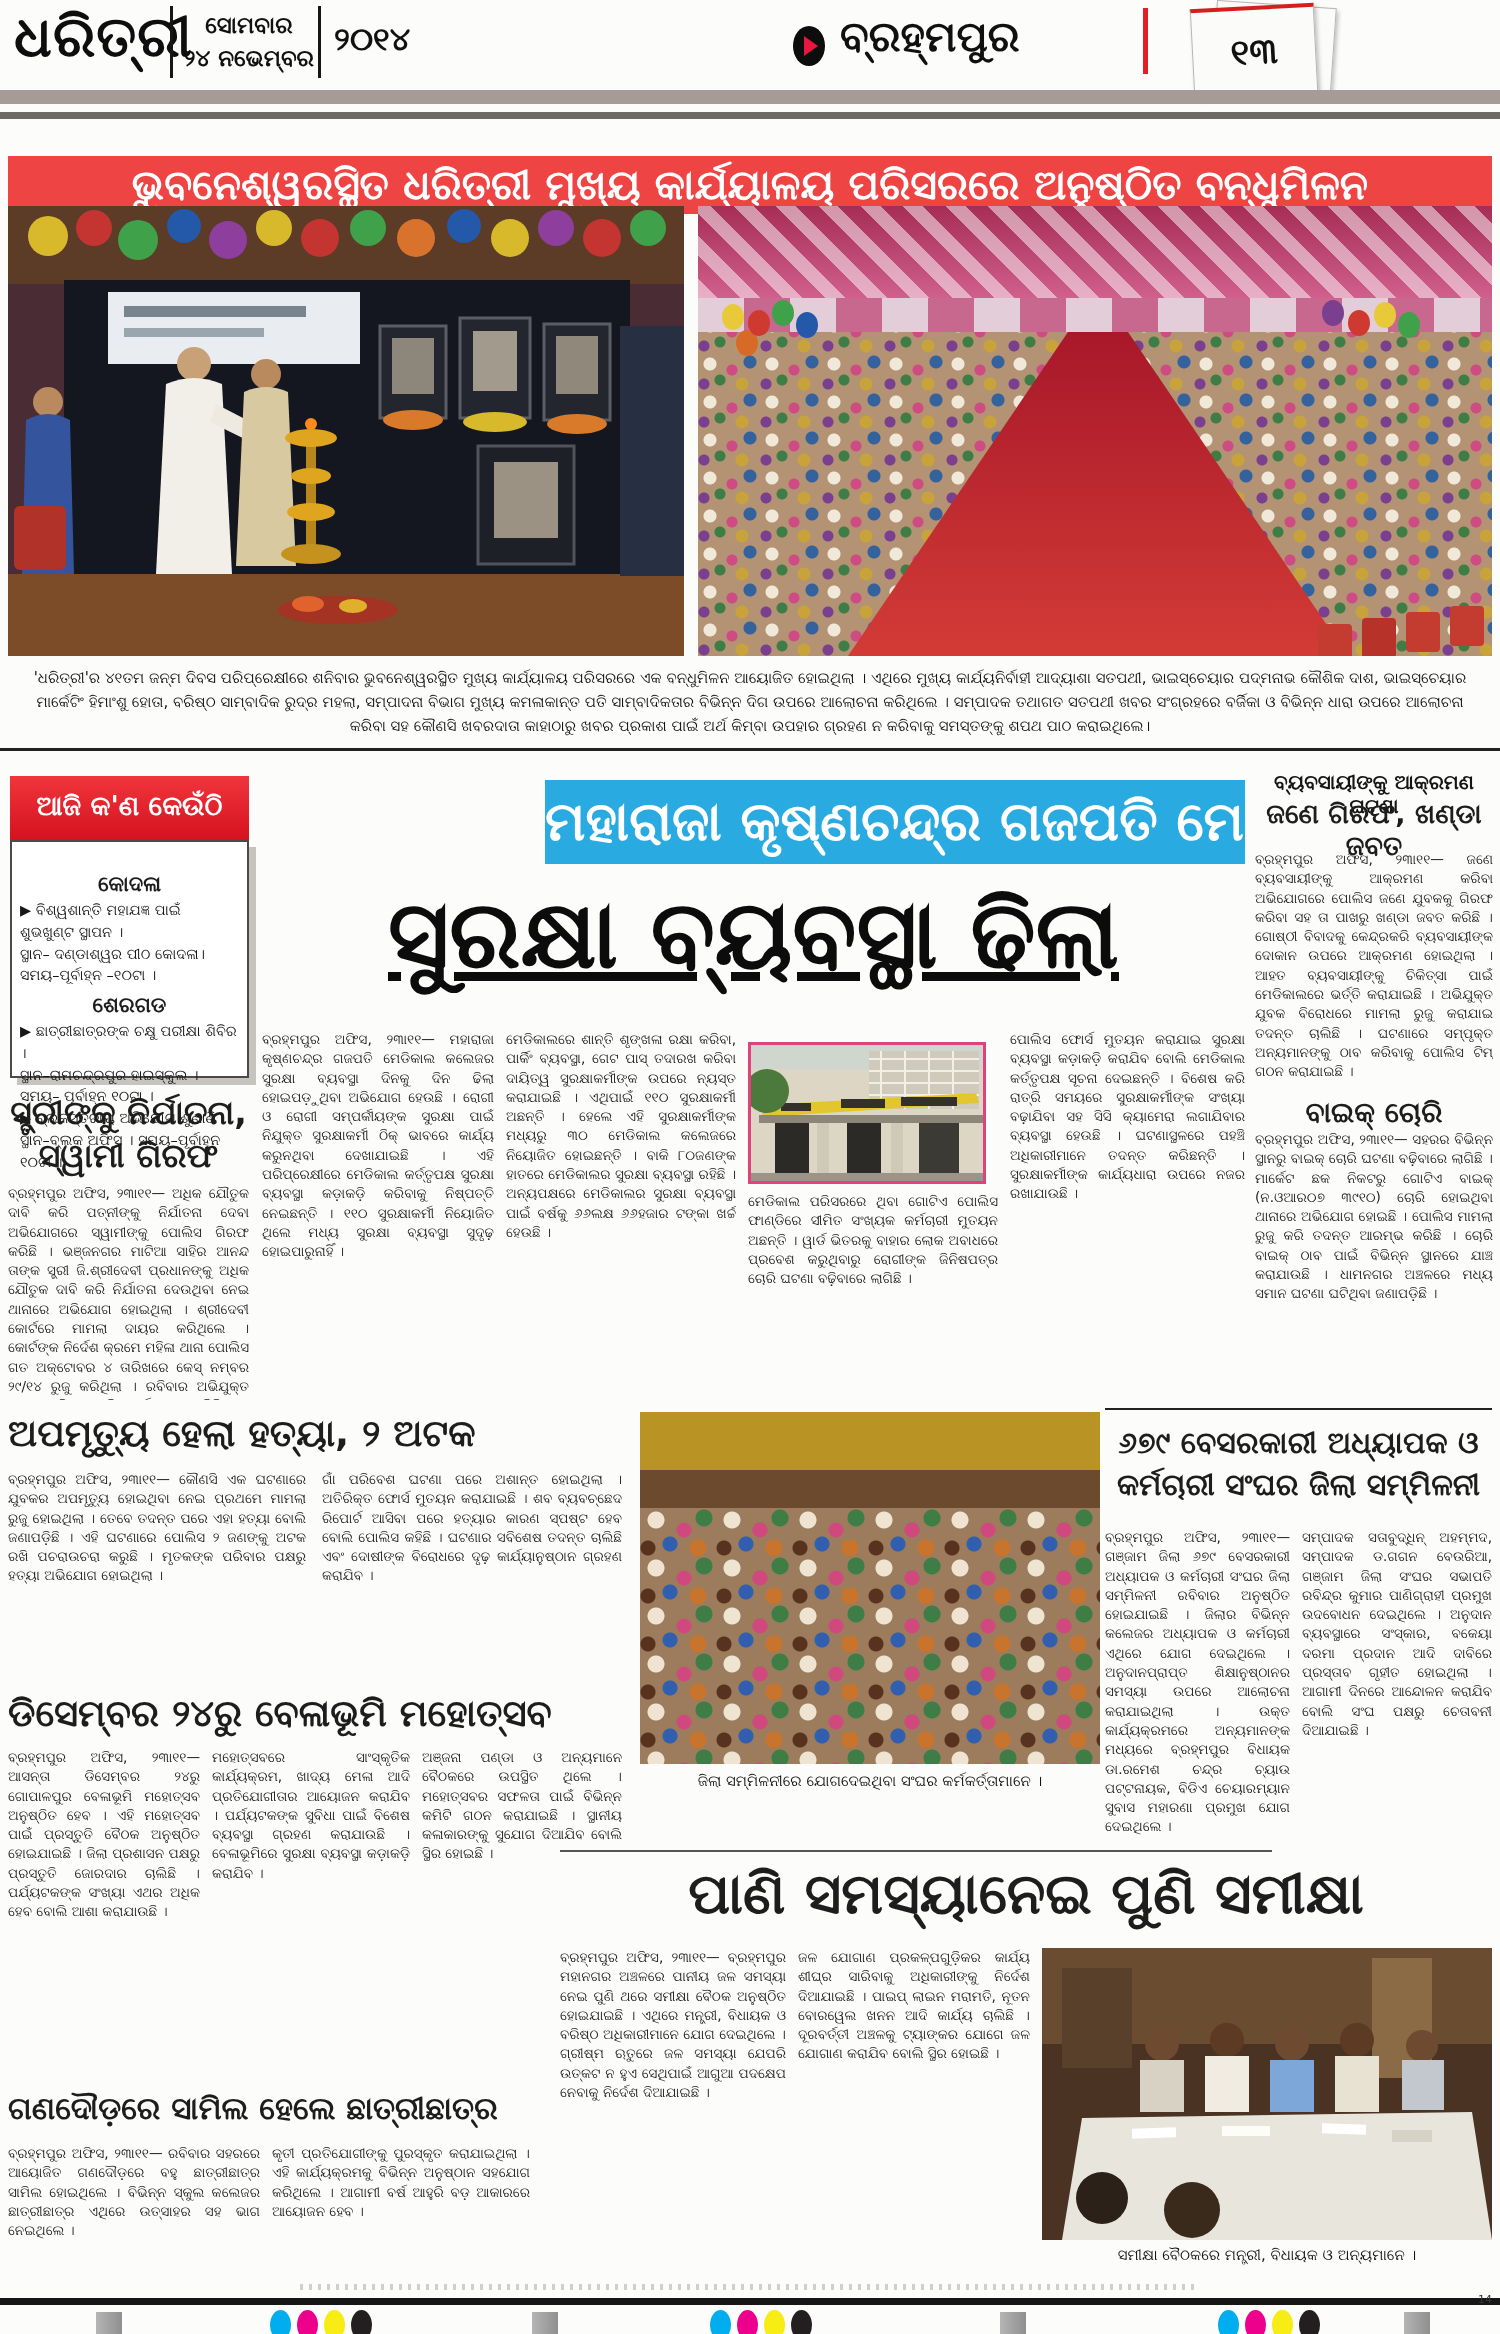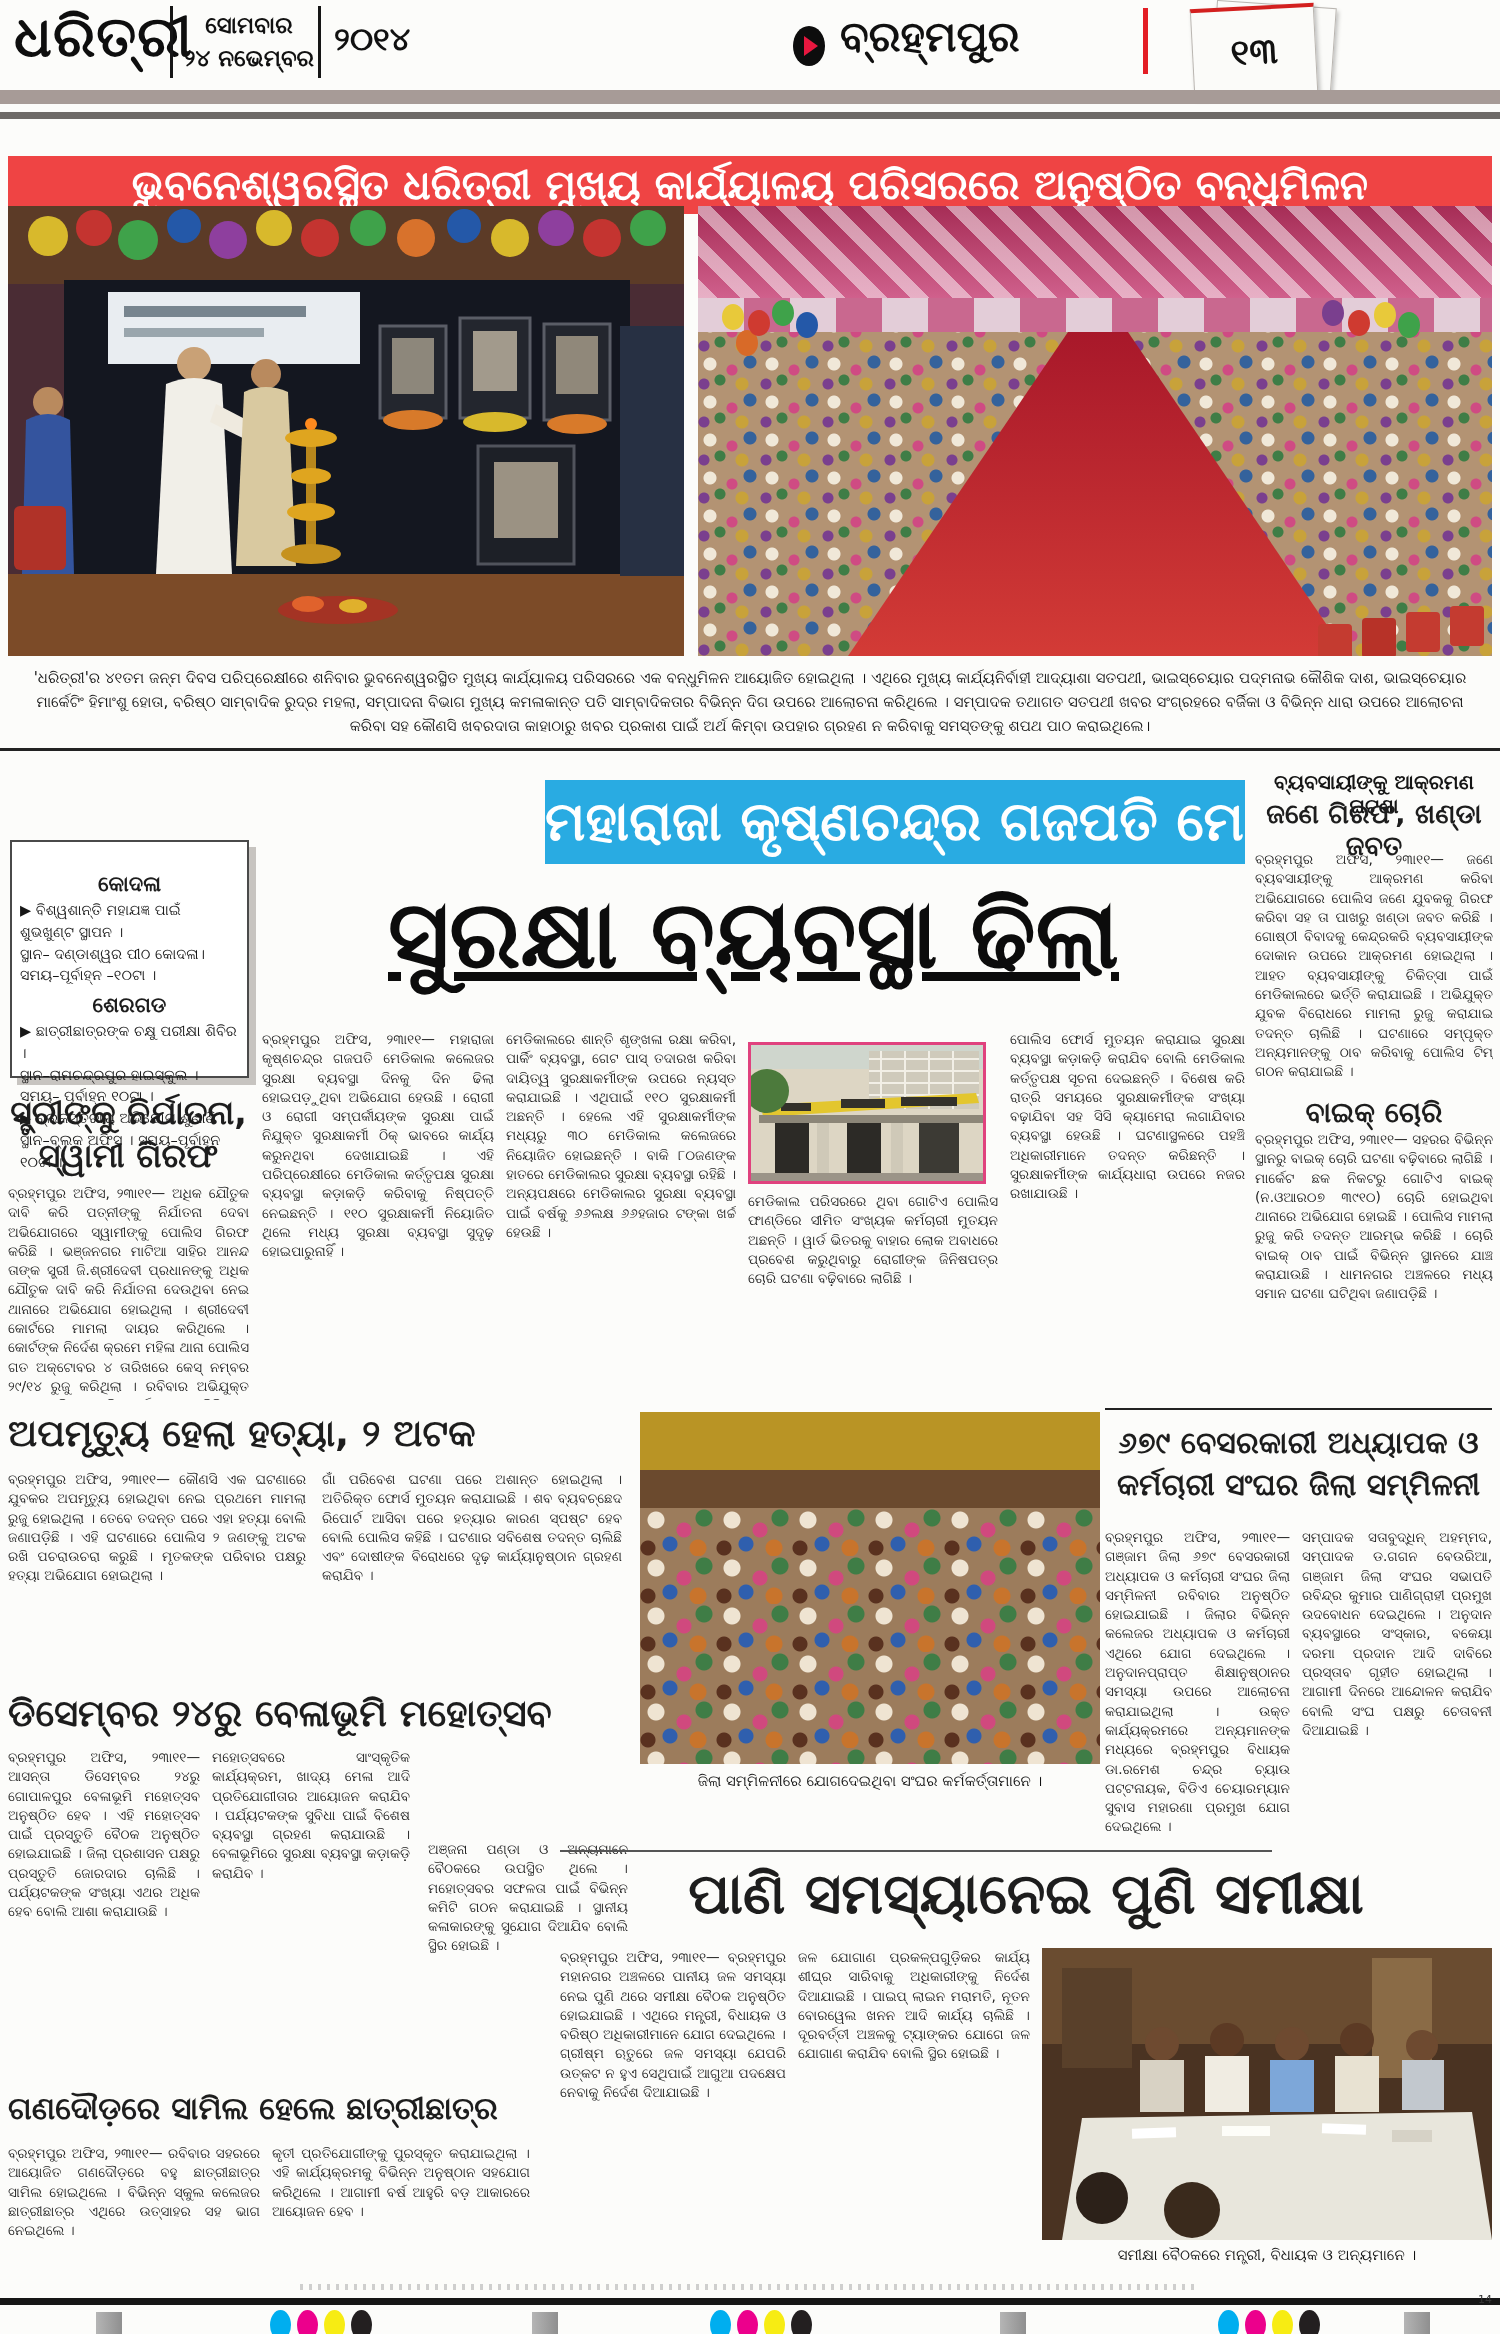--- a/index.html
+++ b/index.html
@@ -180,20 +180,21 @@
     <div class="drapes2"></div>
     <div class="balloonset bA"></div>
     <div class="balloonset bB"></div>
     <div class="chairs"></div>
   </div>
 
   <div class="abs capt" style="left:30px;top:666px;width:1440px;line-height:1.6;">'ଧରିତ୍ରୀ'ର ୪୧ତମ ଜନ୍ମ ଦିବସ ପରିପ୍ରେକ୍ଷୀରେ ଶନିବାର ଭୁବନେଶ୍ୱରସ୍ଥିତ ମୁଖ୍ୟ କାର୍ଯ୍ୟାଳୟ ପରିସରରେ ଏକ ବନ୍ଧୁମିଳନ ଆୟୋଜିତ ହୋଇଥିଲା । ଏଥିରେ ମୁଖ୍ୟ କାର୍ଯ୍ୟନିର୍ବାହୀ ଆଦ୍ୟାଶା ସତପଥୀ, ଭାଇସ୍‌ଚେୟାର ପଦ୍ମନାଭ କୌଶିକ ଦାଶ, ଭାଇସ୍‌ଚେୟାର ମାର୍କେଟିଂ ହିମାଂଶୁ ହୋତା, ବରିଷ୍ଠ ସାମ୍ବାଦିକ ରୁଦ୍ର ମହଲା, ସମ୍ପାଦନା ବିଭାଗ ମୁଖ୍ୟ କମଳାକାନ୍ତ ପତି ସାମ୍ବାଦିକତାର ବିଭିନ୍ନ ଦିଗ ଉପରେ ଆଲୋଚନା କରିଥିଲେ । ସମ୍ପାଦକ ତଥାଗତ ସତପଥୀ ଖବର ସଂଗ୍ରହରେ ବର୍ଜିକା ଓ ବିଭିନ୍ନ ଧାରା ଉପରେ ଆଲୋଚନା କରିବା ସହ କୌଣସି ଖବରଦାତା କାହାଠାରୁ ଖବର ପ୍ରକାଶ ପାଇଁ ଅର୍ଥ କିମ୍ବା ଉପହାର ଗ୍ରହଣ ନ କରିବାକୁ ସମସ୍ତଙ୍କୁ ଶପଥ ପାଠ କରାଇଥିଲେ।</div>
 
   <div class="abs hrule" style="left:0;top:748px;width:1500px;height:3px;"></div>
 
+  <div class="abs sideRed">ଆଜି କ'ଣ କେଉଁଠି</div>
   <div class="abs sideBox">
     <div class="place">କୋଦଳା</div>
     <div class="evitem">▶ ବିଶ୍ୱଶାନ୍ତି ମହାଯଜ୍ଞ ପାଇଁ ଶୁଭଖୁଣ୍ଟ ସ୍ଥାପନ ।</div>
     <div class="evitem">ସ୍ଥାନ– ଦଣ୍ଡାଶ୍ୱର ପୀଠ କୋଦଳା।</div>
     <div class="evitem">ସମୟ–ପୂର୍ବାହ୍ନ –୧୦ଟା ।</div>
     <div class="place">ଶେରଗଡ</div>
     <div class="evitem">▶ ଛାତ୍ରୀଛାତ୍ରଙ୍କ ଚକ୍ଷୁ ପରୀକ୍ଷା ଶିବିର ।</div>
     <div class="evitem">ସ୍ଥାନ–ରାମଚନ୍ଦ୍ରପୁର ହାଇସ୍କୁଲ ।</div>
     <div class="evitem">ସମୟ– ପୂର୍ବାହ୍ନ ୧୦ଟା ।</div>
     <div class="evitem">▶ ବ୍ଲକସ୍ତରୀୟ ଅଭିଯୋଗ ଶୁଣାଣି</div>
@@ -259,21 +260,21 @@
   <div class="abs capt" style="left:640px;top:1772px;width:460px;">ଜିଲା ସମ୍ମିଳନୀରେ ଯୋଗଦେଇଥିବା ସଂଘର କର୍ମକର୍ତ୍ତାମାନେ ।</div>
 
   <div class="abs hrule" style="left:1105px;top:1408px;width:387px;height:2px;"></div>
   <div class="abs head30" style="left:1105px;top:1422px;width:387px;">୬୭୯ ବେସରକାରୀ ଅଧ୍ୟାପକ ଓ କର୍ମଚାରୀ ସଂଘର ଜିଲା ସମ୍ମିଳନୀ</div>
   <div class="abs bodytext" style="left:1105px;top:1528px;width:185px;height:308px;">ବ୍ରହ୍ମପୁର ଅଫିସ, ୨୩ା୧୧— ଗଞ୍ଜାମ ଜିଲା ୬୭୯ ବେସରକାରୀ ଅଧ୍ୟାପକ ଓ କର୍ମଚାରୀ ସଂଘର ଜିଲା ସମ୍ମିଳନୀ ରବିବାର ଅନୁଷ୍ଠିତ ହୋଇଯାଇଛି । ଜିଲାର ବିଭିନ୍ନ କଲେଜର ଅଧ୍ୟାପକ ଓ କର୍ମଚାରୀ ଏଥିରେ ଯୋଗ ଦେଇଥିଲେ । ଅନୁଦାନପ୍ରାପ୍ତ ଶିକ୍ଷାନୁଷ୍ଠାନର ସମସ୍ୟା ଉପରେ ଆଲୋଚନା କରାଯାଇଥିଲା । ଉକ୍ତ କାର୍ଯ୍ୟକ୍ରମରେ ଅନ୍ୟମାନଙ୍କ ମଧ୍ୟରେ ବ୍ରହ୍ମପୁର ବିଧାୟକ ଡା.ରମେଶ ଚନ୍ଦ୍ର ଚ୍ୟାଉ ପଟ୍ଟନାୟକ, ବିଡିଏ ଚେୟାରମ୍ୟାନ ସୁବାସ ମହାରଣା ପ୍ରମୁଖ ଯୋଗ ଦେଇଥିଲେ ।</div>
   <div class="abs bodytext" style="left:1302px;top:1528px;width:190px;height:308px;">ସମ୍ପାଦକ ସତାବୁଦ୍ଧିନ୍ ଅହମ୍ମଦ, ସମ୍ପାଦକ ଡ.ଗଗନ ବେଉରିଆ, ଗଞ୍ଜାମ ଜିଲା ସଂଘର ସଭାପତି ରବିନ୍ଦ୍ର କୁମାର ପାଣିଗ୍ରାହୀ ପ୍ରମୁଖ ଉଦବୋଧନ ଦେଇଥିଲେ । ଅନୁଦାନ ବ୍ୟବସ୍ଥାରେ ସଂସ୍କାର, ବକେୟା ଦରମା ପ୍ରଦାନ ଆଦି ଦାବିରେ ପ୍ରସ୍ତାବ ଗୃହୀତ ହୋଇଥିଲା । ଆଗାମୀ ଦିନରେ ଆନ୍ଦୋଳନ କରାଯିବ ବୋଲି ସଂଘ ପକ୍ଷରୁ ଚେତାବନୀ ଦିଆଯାଇଛି ।</div>
 
   <div class="abs head37" style="left:8px;top:1692px;width:615px;">ଡିସେମ୍ବର ୨୪ରୁ ବେଳାଭୂମି ମହୋତ୍ସବ</div>
   <div class="abs bodytext" style="left:8px;top:1748px;width:192px;height:328px;">ବ୍ରହ୍ମପୁର ଅଫିସ, ୨୩ା୧୧— ଆସନ୍ତା ଡିସେମ୍ବର ୨୪ରୁ ଗୋପାଳପୁର ବେଳାଭୂମି ମହୋତ୍ସବ ଅନୁଷ୍ଠିତ ହେବ । ଏହି ମହୋତ୍ସବ ପାଇଁ ପ୍ରସ୍ତୁତି ବୈଠକ ଅନୁଷ୍ଠିତ ହୋଇଯାଇଛି । ଜିଲା ପ୍ରଶାସନ ପକ୍ଷରୁ ପ୍ରସ୍ତୁତି ଜୋରଦାର ଚାଲିଛି । ପର୍ଯ୍ୟଟକଙ୍କ ସଂଖ୍ୟା ଏଥର ଅଧିକ ହେବ ବୋଲି ଆଶା କରାଯାଉଛି ।</div>
   <div class="abs bodytext" style="left:212px;top:1748px;width:198px;height:328px;">ମହୋତ୍ସବରେ ସାଂସ୍କୃତିକ କାର୍ଯ୍ୟକ୍ରମ, ଖାଦ୍ୟ ମେଳା ଆଦି ପ୍ରତିଯୋଗୀତାର ଆୟୋଜନ କରାଯିବ । ପର୍ଯ୍ୟଟକଙ୍କ ସୁବିଧା ପାଇଁ ବିଶେଷ ବ୍ୟବସ୍ଥା ଗ୍ରହଣ କରାଯାଉଛି । ବେଳାଭୂମିରେ ସୁରକ୍ଷା ବ୍ୟବସ୍ଥା କଡ଼ାକଡ଼ି କରାଯିବ ।</div>
-  <div class="abs bodytext" style="left:422px;top:1840px;width:200px;height:328px;margin-left:6px;">ଅଞ୍ଜନା ପଣ୍ଡା ଓ ଅନ୍ୟମାନେ ବୈଠକରେ ଉପସ୍ଥିତ ଥିଲେ । ମହୋତ୍ସବର ସଫଳତା ପାଇଁ ବିଭିନ୍ନ କମିଟି ଗଠନ କରାଯାଇଛି । ସ୍ଥାନୀୟ କଳାକାରଙ୍କୁ ସୁଯୋଗ ଦିଆଯିବ ବୋଲି ସ୍ଥିର ହୋଇଛି ।</div>
+  <div class="abs bodytext" style="left:422px;top:1748px;width:200px;height:328px;">ଅଞ୍ଜନା ପଣ୍ଡା ଓ ଅନ୍ୟମାନେ ବୈଠକରେ ଉପସ୍ଥିତ ଥିଲେ । ମହୋତ୍ସବର ସଫଳତା ପାଇଁ ବିଭିନ୍ନ କମିଟି ଗଠନ କରାଯାଇଛି । ସ୍ଥାନୀୟ କଳାକାରଙ୍କୁ ସୁଯୋଗ ଦିଆଯିବ ବୋଲି ସ୍ଥିର ହୋଇଛି ।</div>
 
   <div class="abs hrule" style="left:560px;top:1850px;width:712px;height:2px;background:#555;"></div>
   <div class="abs head56" style="left:560px;top:1862px;width:932px;">ପାଣି ସମସ୍ୟାନେଇ ପୁଣି ସମୀକ୍ଷା</div>
   <div class="abs bodytext" style="left:560px;top:1948px;width:226px;height:338px;">ବ୍ରହ୍ମପୁର ଅଫିସ, ୨୩ା୧୧— ବ୍ରହ୍ମପୁର ମହାନଗର ଅଞ୍ଚଳରେ ପାନୀୟ ଜଳ ସମସ୍ୟା ନେଇ ପୁଣି ଥରେ ସମୀକ୍ଷା ବୈଠକ ଅନୁଷ୍ଠିତ ହୋଇଯାଇଛି । ଏଥିରେ ମନ୍ତ୍ରୀ, ବିଧାୟକ ଓ ବରିଷ୍ଠ ଅଧିକାରୀମାନେ ଯୋଗ ଦେଇଥିଲେ । ଗ୍ରୀଷ୍ମ ଋତୁରେ ଜଳ ସମସ୍ୟା ଯେପରି ଉତ୍କଟ ନ ହୁଏ ସେଥିପାଇଁ ଆଗୁଆ ପଦକ୍ଷେପ ନେବାକୁ ନିର୍ଦେଶ ଦିଆଯାଇଛି ।</div>
   <div class="abs bodytext" style="left:798px;top:1948px;width:232px;height:338px;">ଜଳ ଯୋଗାଣ ପ୍ରକଳ୍ପଗୁଡ଼ିକର କାର୍ଯ୍ୟ ଶୀଘ୍ର ସାରିବାକୁ ଅଧିକାରୀଙ୍କୁ ନିର୍ଦେଶ ଦିଆଯାଇଛି । ପାଇପ୍ ଲାଇନ ମରାମତି, ନୂତନ ବୋରୱେଲ ଖନନ ଆଦି କାର୍ଯ୍ୟ ଚାଲିଛି । ଦୂରବର୍ତ୍ତୀ ଅଞ୍ଚଳକୁ ଟ୍ୟାଙ୍କର ଯୋଗେ ଜଳ ଯୋଗାଣ କରାଯିବ ବୋଲି ସ୍ଥିର ହୋଇଛି ।</div>
   <div class="abs photo photoE">
     <svg width="450" height="292" viewBox="0 0 450 292">
       <rect width="450" height="292" fill="#4a3322"></rect>
       <rect x="0" y="0" width="450" height="96" fill="#6a4c30"></rect>
       <rect x="330" y="10" width="60" height="120" fill="#8a6b46"></rect>

